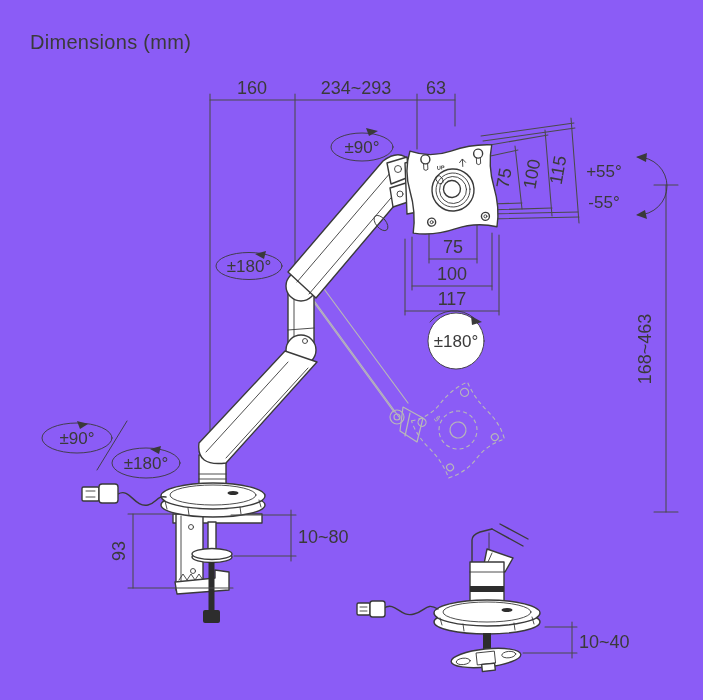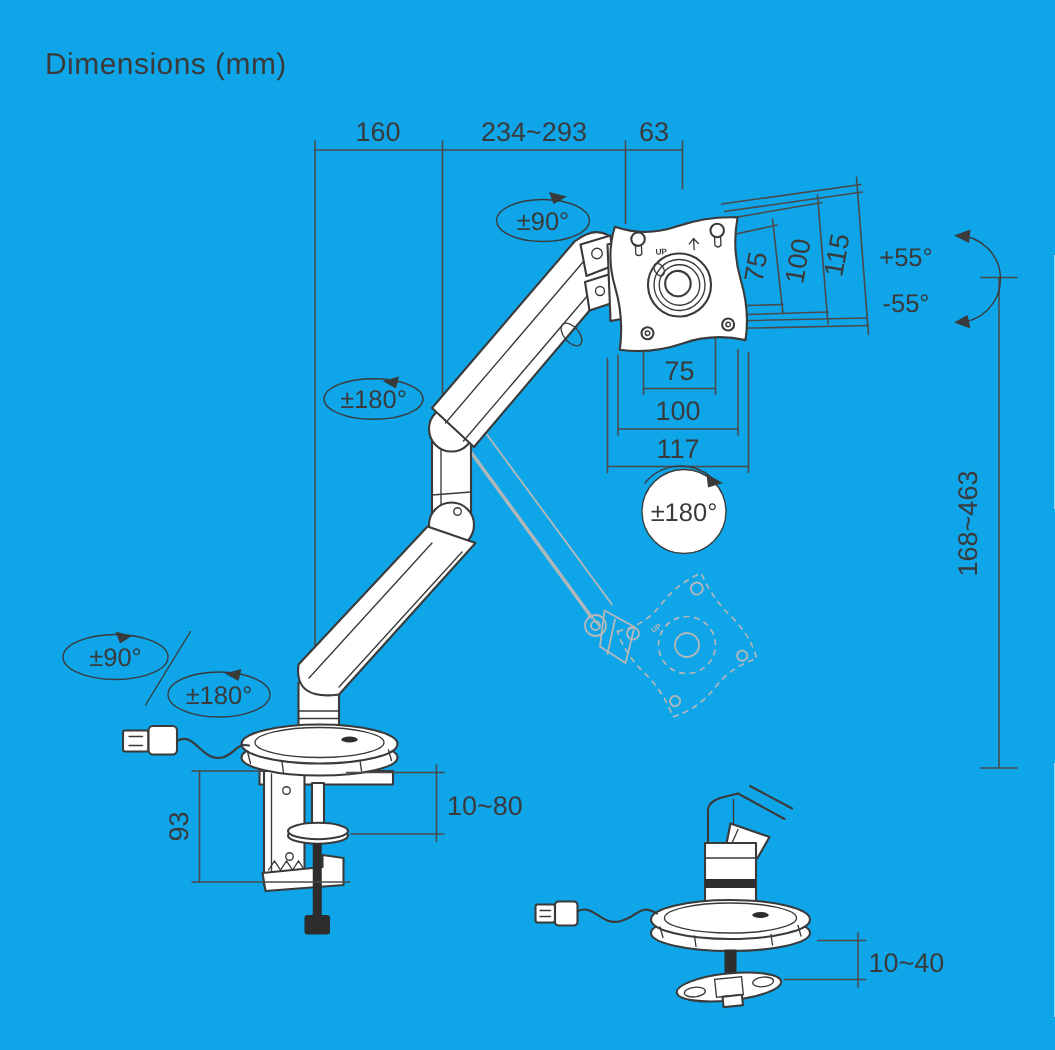--- a/index.html
+++ b/index.html
@@ -1,16 +1,16 @@
 <!DOCTYPE html>
 <html><head>
 <meta charset="utf-8">
 <style>
   html,body{margin:0;padding:0;background:#fff;}
-  .page{position:relative;width:703px;height:700px;background:#0ea5e9;overflow:hidden;}
+  .page{position:relative;width:703px;height:700px;background:#8b5cf6;overflow:hidden;}
   svg{display:block;}
   text{fill:#3a3a3a;font-family:"Liberation Sans",sans-serif;}
   .title{font-size:20px;letter-spacing:.3px;}
   .dim-label{font-size:18px;text-anchor:middle;}
   .dim-label-start{font-size:18px;text-anchor:start;}
   .angle-label{font-size:17px;text-anchor:middle;}
   .up-label{font-size:5.5px;font-weight:bold;text-anchor:middle;}
   .up-label-ghost{font-size:5px;font-weight:bold;text-anchor:middle;fill:#b5b5b5;}
   .ink{stroke:#3a3a3a;fill:none;stroke-width:1.4;stroke-linecap:round;stroke-linejoin:round;}
   .ink-thin{stroke:#3a3a3a;fill:none;stroke-width:.9;stroke-linecap:round;}

